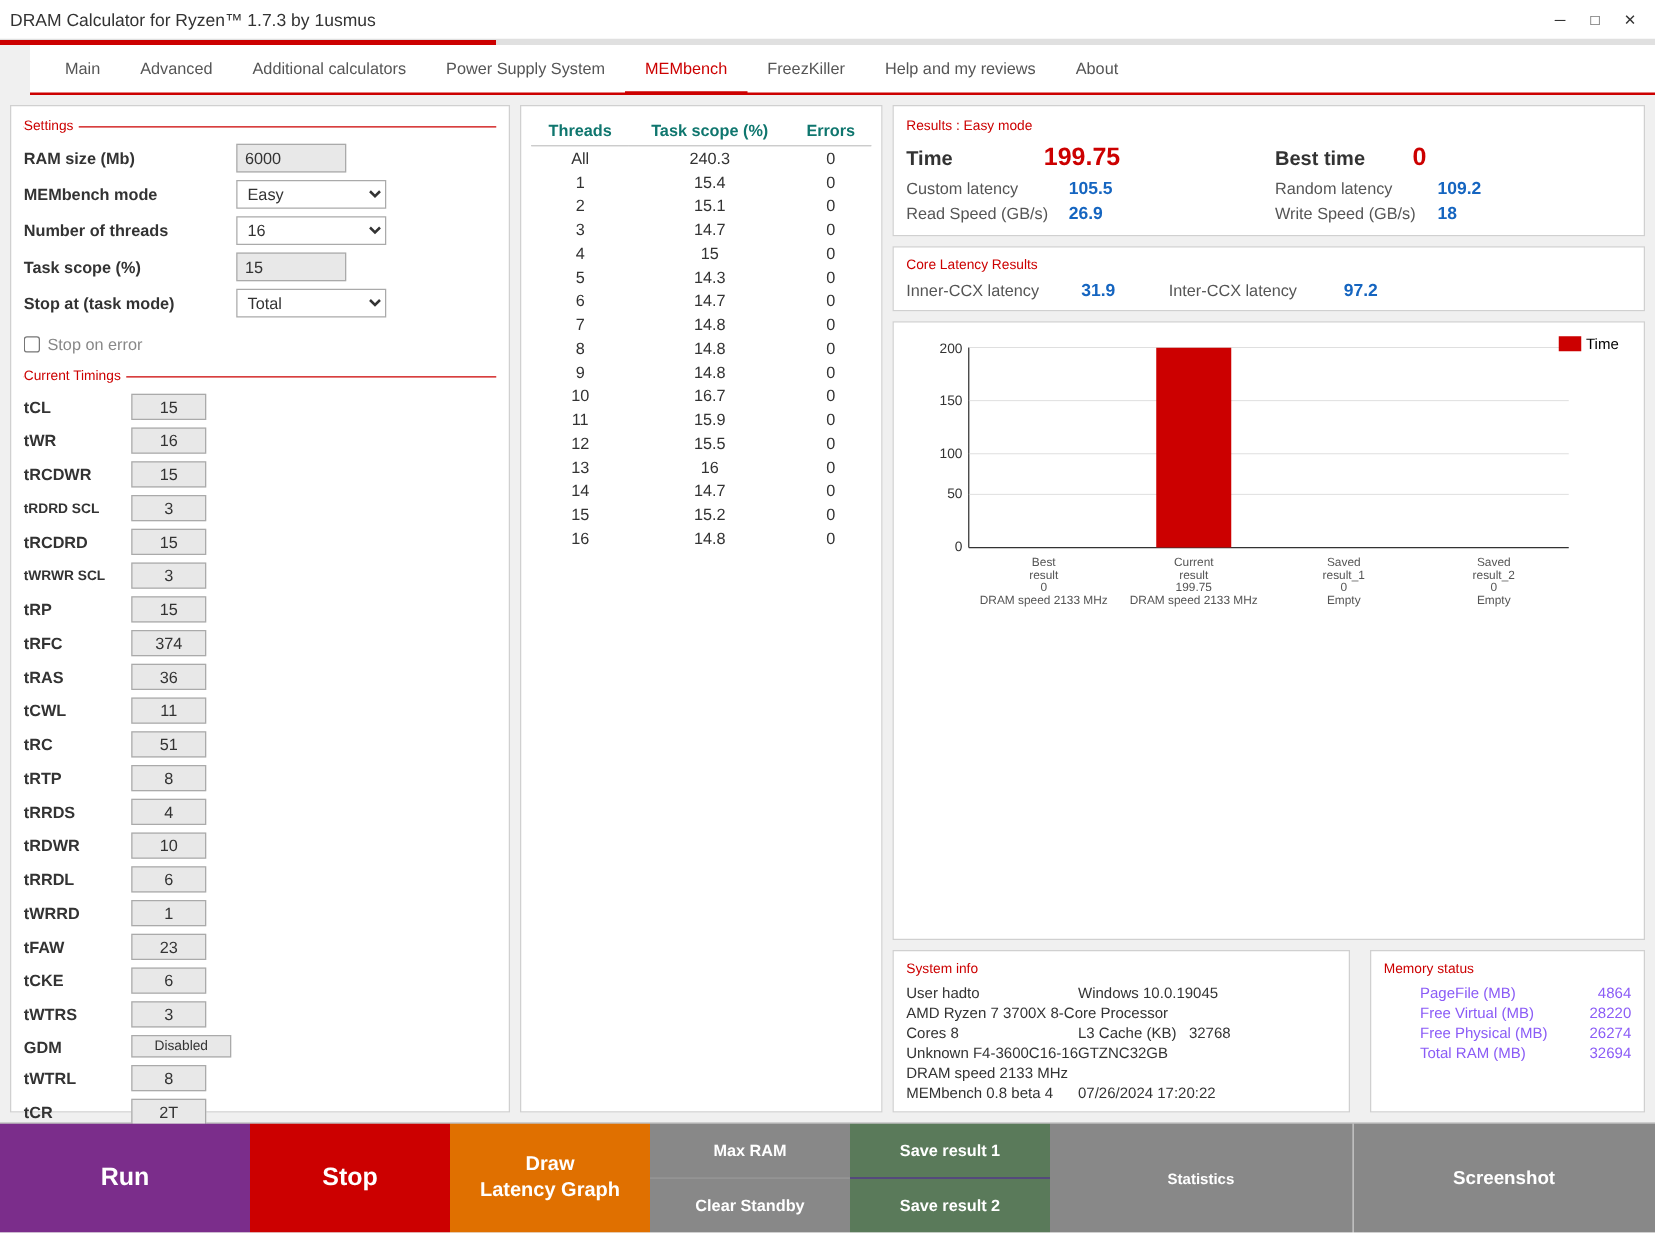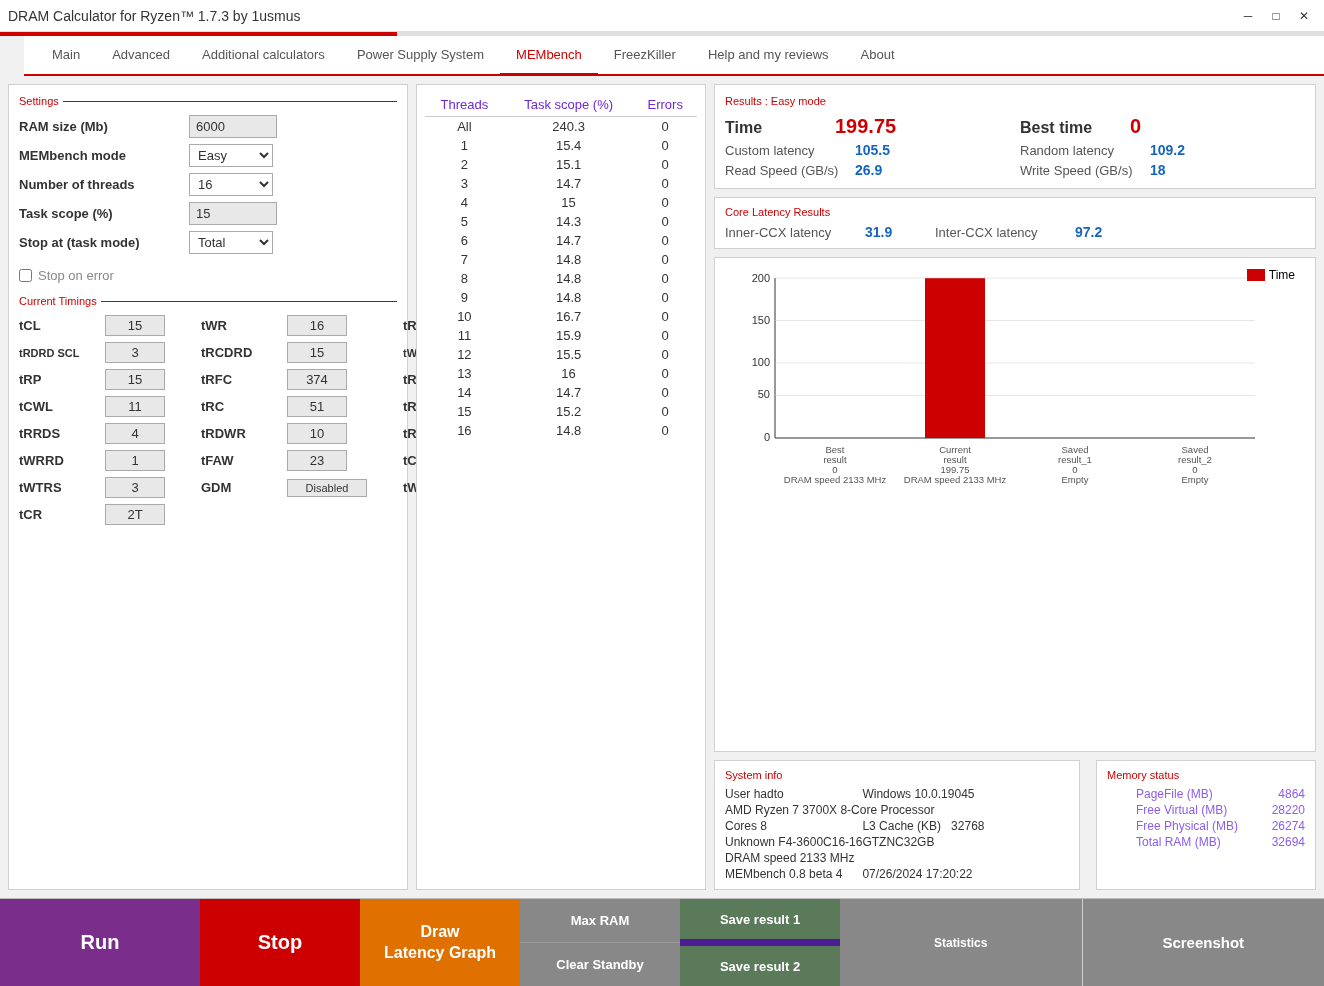--- a/index.html
+++ b/index.html
@@ -90,27 +90,27 @@
       padding: 3px 6px;
       font-size: 13px;
       width: 88px;
       color: #333;
     }
     .settings-select {
       border: 1px solid #aaa;
       background: white;
       padding: 2px 4px;
       font-size: 13px;
-      width: 84px;
+      width: 120px;
       color: #333;
     }
     .checkbox-row { display: flex; align-items: center; gap: 6px; color: #888; font-size: 13px; margin-top: 4px; }
     .checkbox-row input { margin: 0; }
 
-    .timings-grid { display: grid; grid-template-columns: 1fr 1fr 1fr; gap: 6px 36px; }
+    .timings-grid { display: grid; grid-template-columns: 1fr; gap: 6px 36px; }
     .timing-row { display: flex; align-items: center; gap: 6px; }
     .timing-label { width: 80px; font-weight: 600; font-size: 13px; color: #333; }
     .timing-input {
       border: 1px solid #aaa;
       background: #e8e8e8;
       padding: 2px 4px;
       font-size: 13px;
       width: 60px;
       text-align: center;
       color: #333;
@@ -119,21 +119,21 @@
     .middle-panel {
       background: white;
       border: 1px solid #d0d0d0;
       width: 290px;
       flex-shrink: 0;
       padding: 8px;
       overflow-y: auto;
     }
 
     .bench-table { width: 100%; border-collapse: collapse; font-size: 13px; }
-    .bench-table th { text-align: center; padding: 4px 8px; border-bottom: 1px solid #ccc; font-weight: 400; color: #6d28d9; }
+    .bench-table th { text-align: center; padding: 4px 8px; border-bottom: 1px solid #ccc; font-weight: 700; color: #0f766e; }
     .bench-table td { text-align: center; padding: 2px 8px; color: #333; }
 
     .right-panel {
       flex: 1;
       display: flex;
       flex-direction: column;
       gap: 8px;
     }
 
     .results-panel {
@@ -263,21 +263,21 @@
       width: 160px;
       flex-shrink: 0;
     }
     .btn-save {
       flex: 1;
       background: #5a7a5a;
       color: white;
       font-size: 13px;
       font-weight: 600;
       border: none;
-      border-bottom: 7px solid #4c1d95;
+      border-bottom: 1px solid #4c1d95;
       cursor: pointer;
     }
     .btn-save:last-child { border-bottom: none; }
     .btn-stats {
       background: #888;
       color: white;
       font-size: 12px;
       font-weight: 600;
       border: none;
       cursor: pointer;

